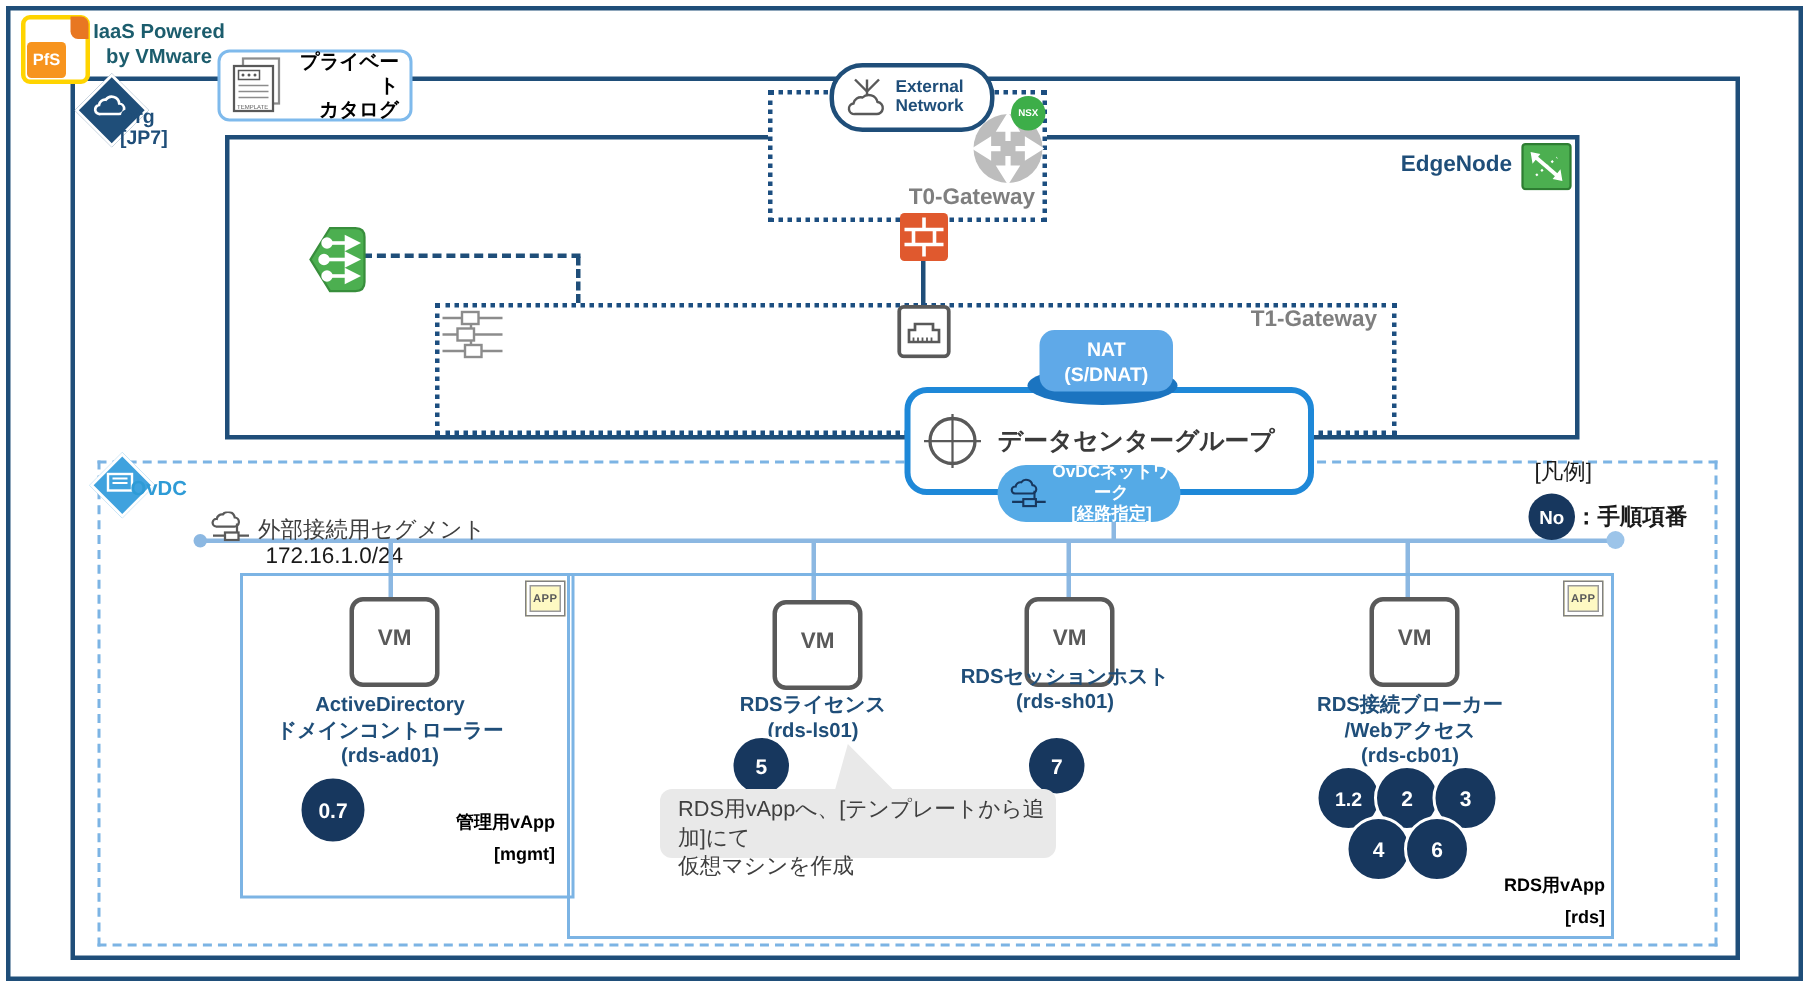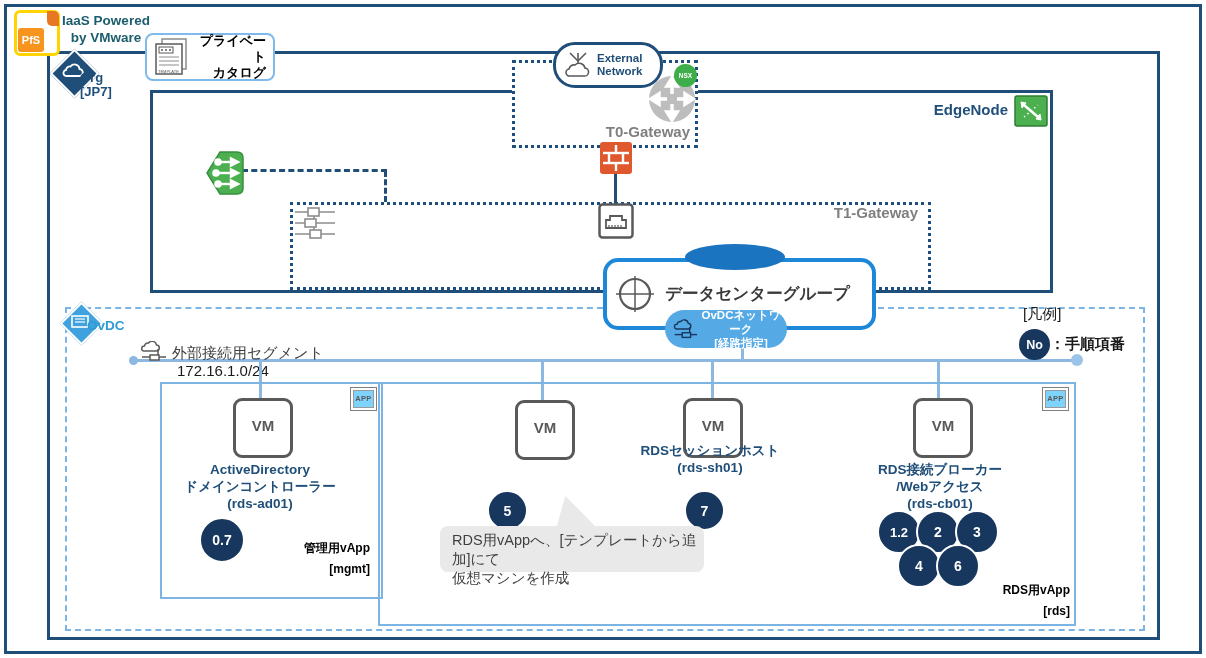--- a/index.html
+++ b/index.html
@@ -12,21 +12,21 @@
   .dotted{border:3px dotted #1C4E80;}
   .ltblue{border:2px solid #7CB4E4;}
   .vmbox{width:54px;height:54px;background:#fff;border:3px solid #595959;border-radius:9px;
          text-align:center;line-height:50px;font-weight:bold;font-size:15px;color:#595959;}
   .vmlabel{width:220px;text-align:center;font-weight:bold;font-size:13.5px;line-height:17px;color:#1F4E79;}
   .stepbadge{background:#17375E;border:2px solid #fff;border-radius:50%;color:#fff;font-weight:bold;
              display:flex;align-items:center;justify-content:center;}
   .vapplabel{font-weight:bold;font-size:12px;line-height:21px;color:#000;text-align:right;
              text-shadow:-1.5px -1.5px 0 #fff,1.5px -1.5px 0 #fff,-1.5px 1.5px 0 #fff,1.5px 1.5px 0 #fff,
                          0 -1.5px 0 #fff,0 1.5px 0 #fff,-1.5px 0 0 #fff,1.5px 0 0 #fff;}
-  .appbadge{width:25px;height:22px;background:#7dd3fc;border:1.5px solid #808080;
+  .appbadge{width:25px;height:22px;background:#fef9c3;border:1.5px solid #808080;
             box-shadow:inset 0 0 0 2px #fff,inset 0 0 0 3px #9a9a9a;
             font-size:7.5px;font-weight:bold;color:#595959;text-align:center;line-height:22px;letter-spacing:.3px;}
   .gwlabel{font-weight:bold;font-size:15px;color:#7F7F7F;}
   .connector{width:2.5px;background:#8CB8E2;}
 </style>
 </head>
 <body>
 
 <div class="canvas">
 
@@ -200,36 +200,40 @@
   <div class="abs appbadge" style="left:1042px;top:387px;">APP</div>
 
   <div class="abs vmbox" style="left:233px;top:398px;">VM</div>
   <div class="abs vmbox" style="left:515px;top:400px;">VM</div>
   <div class="abs vmbox" style="left:683px;top:398px;">VM</div>
   <div class="abs vmbox" style="left:913px;top:398px;">VM</div>
 
   <div class="abs vmlabel pre" style="left:150px;top:461px;">ActiveDirectory
 ドメインコントローラー
 (rds-ad01)</div>
+  <div class="abs vmlabel pre" style="left:432px;top:461px;">RDSライセンス
+(rds-ls01)</div>
   <div class="abs vmlabel pre" style="left:600px;top:442px;">RDSセッションホスト
 (rds-sh01)</div>
   <div class="abs vmlabel pre" style="left:830px;top:461px;">RDS接続ブローカー
 /Webアクセス
 (rds-cb01)</div>
 
   <div class="abs" style="left:603px;top:258px;width:265px;height:64px;background:#fff;border:4px solid #1E88D8;border-radius:15px;display:flex;align-items:center;">
     <svg width="44" height="44" viewBox="0 0 44 44" style="margin-left:6px;flex:none;">
       <circle cx="22" cy="22" r="15" fill="#fff" stroke="#595959" stroke-width="2.2"></circle>
       <line x1="3" y1="22" x2="41" y2="22" stroke="#595959" stroke-width="1.5"></line>
       <line x1="22" y1="4" x2="22" y2="40" stroke="#595959" stroke-width="1.5"></line>
     </svg>
     <div class="b" style="flex:1;text-align:center;font-size:16.5px;color:#3A3A3A;padding-right:14px;">データセンターグループ</div>
   </div>
 
   <div class="abs" style="left:685px;top:244px;width:100px;height:26px;border-radius:50%;background:#1B74C0;"></div>
+  <div class="abs pre b" style="left:693px;top:220px;width:89px;height:41px;background:#5FA9E8;border-radius:10px;color:#fff;font-size:13px;line-height:17px;text-align:center;padding-top:4px;box-sizing:border-box;">NAT
+(S/DNAT)</div>
 
   <div class="abs" style="left:741px;top:346px;width:2.5px;height:15px;background:#8CB8E2;"></div>
   <div class="abs" style="left:665px;top:310px;width:122px;height:38px;background:#55AAE6;border-radius:19px;display:flex;align-items:center;">
     <svg width="28" height="22" viewBox="0 0 30 20" style="margin-left:6px;flex:none;">
       <g stroke="#17375E" stroke-width="1.5" fill="#55AAE6">
         <path d="M6,10 h12 a3,3 0 0 0 0.5,-6 a4.5,4.5 0 0 0 -8,-2 a3.5,3.5 0 0 0 -4,3 a2.5,2.5 0 0 0 -0.5,5 z"></path>
         <line x1="20" y1="8" x2="20" y2="14"></line>
           <line x1="4" y1="16" x2="28" y2="16"></line>
         <rect x="12" y="14" width="9" height="5"></rect>
       </g>

